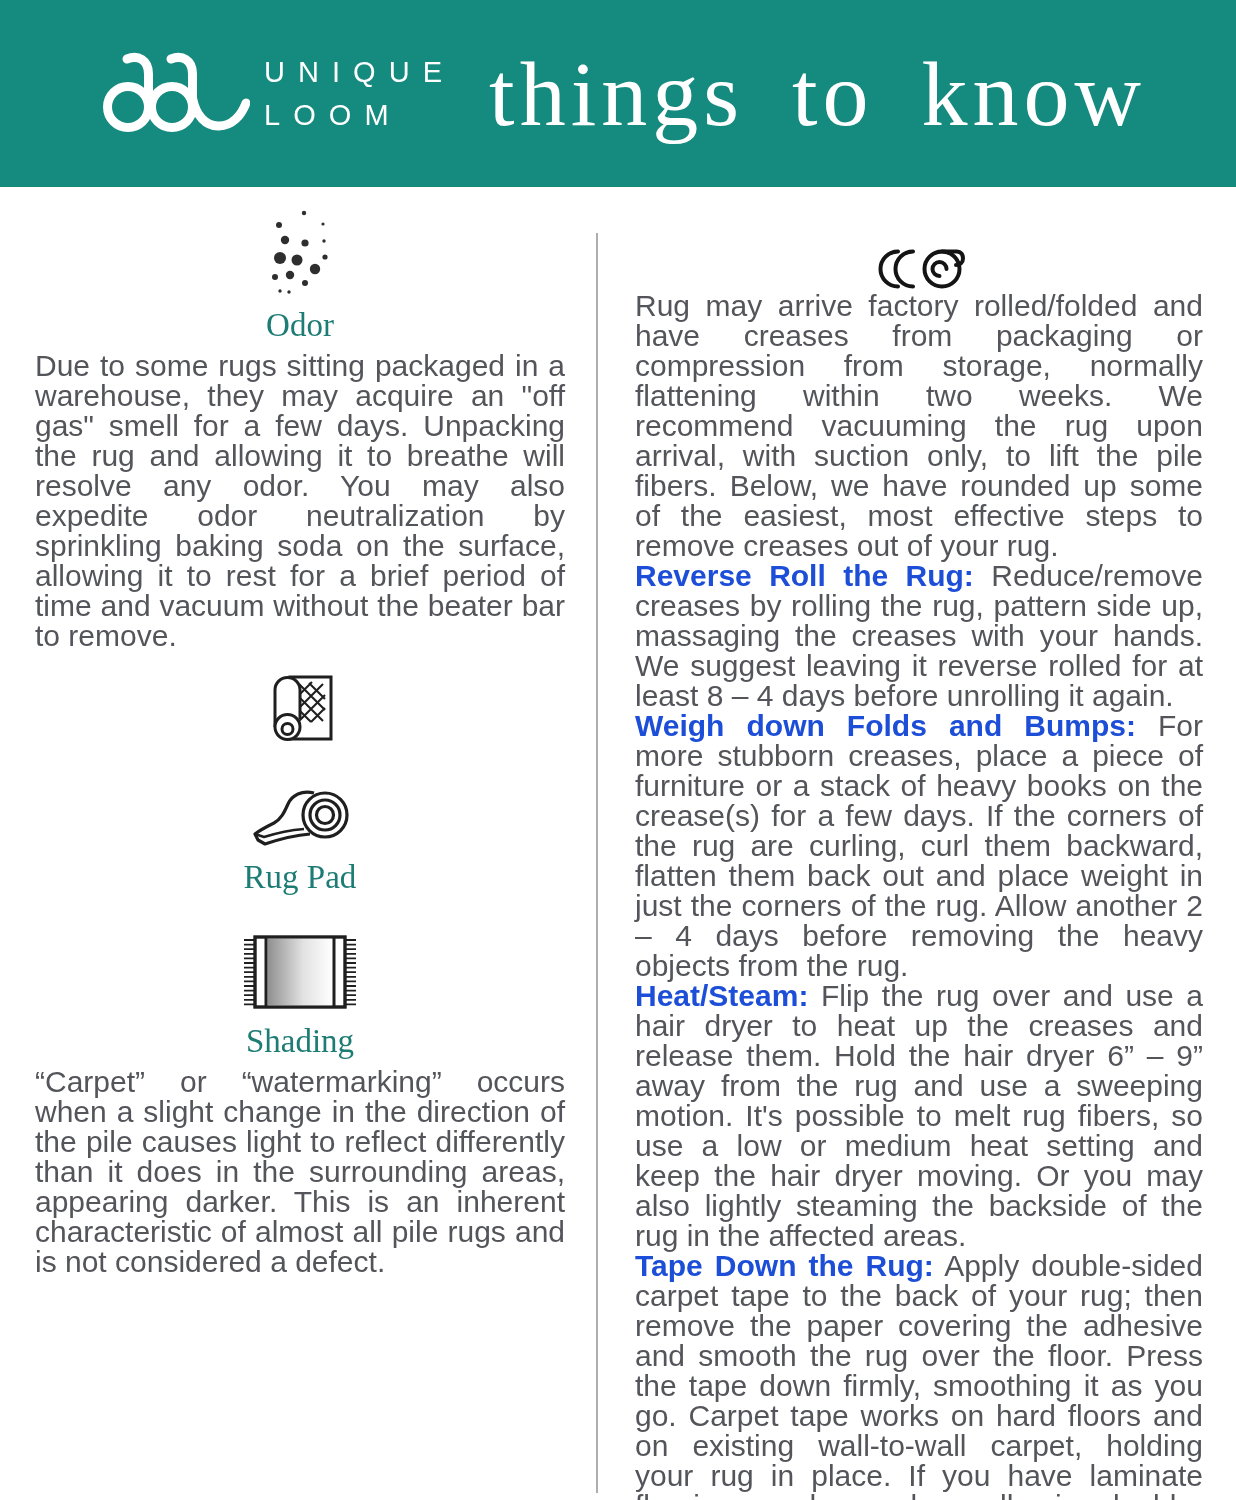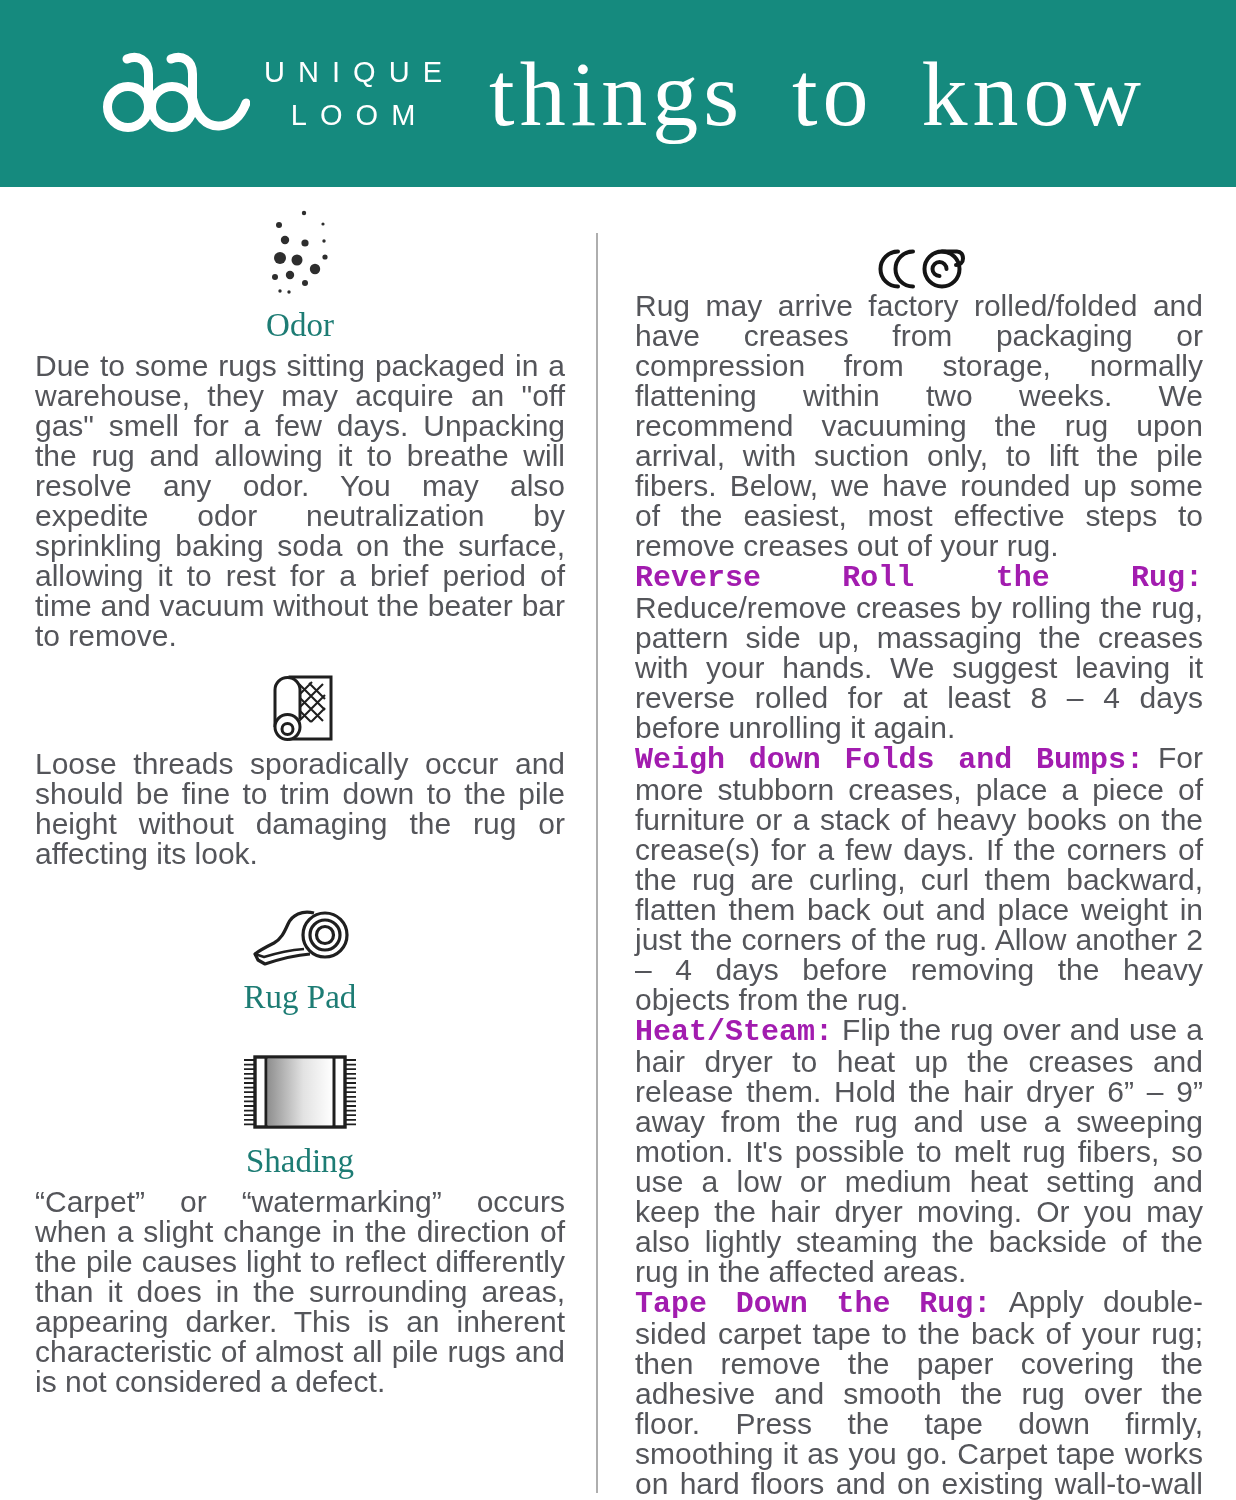--- a/index.html
+++ b/index.html
@@ -8,21 +8,21 @@
     background:#ffffff; font-family:"Liberation Sans", sans-serif;
   }
   
   .banner {
     position:absolute; top:0; left:0; width:1236px; height:187px;
     background:#158a7e; display:flex; align-items:center;
   }
   .logo-wrap { margin-left:100px; flex:0 0 auto; display:flex; align-items:center; }
   .brand {
     color:#ffffff; margin-left:14px; font-size:29px; line-height:1.45;
-    letter-spacing:0.45em; text-align:center; font-weight:normal;
+    letter-spacing:0.45em; font-weight:normal;
   }
   .banner-title {
     color:#ffffff; font-family:"Liberation Serif", serif; font-weight:normal;
     font-size:92px; margin-left:34px; letter-spacing:5px; word-spacing:20px;
     white-space:nowrap;
   }
   
   .content { position:absolute; top:187px; left:0; width:1236px; height:988px; }
   .divider { position:absolute; left:596px; top:46px; width:2px; height:1260px; background:#aeaeae; }
   .col { position:absolute; top:0; }
@@ -32,21 +32,21 @@
   h2.sec-title {
     font-family:"Liberation Serif", serif; font-weight:normal;
     color:#1d7c74; font-size:33px; text-align:center;
     margin:12px 0 6px 0; line-height:1.15;
   }
   p.body {
     color:#54555a; font-size:30px; line-height:30px; margin:0;
     text-align:justify; -webkit-text-size-adjust:none;
   }
   .tip { margin-top:30px; }
-  .tip-label { font-weight:bold; color:#a21caf;font-family:Liberation Mono, monospace; }
+  .tip-label { font-weight:bold; color:#1d4ed8; }
   
   .mt20 { margin-top:20px; } .mt16 { margin-top:16px; } .mt34 { margin-top:34px; }
   .mt36 { margin-top:36px; } .mt60 { margin-top:60px; } .mt6 { margin-top:6px; }
   svg { display:block; }
 </style>
 </head>
 <body>
 
 <div class="page">
 
@@ -97,21 +97,20 @@
       <div class="icon-row mt16">
         <svg width="70" height="82" viewBox="0 0 70 82" fill="none" stroke="#1f1f1f">
           <rect x="25" y="10" width="41" height="62" fill="#ffffff" stroke-width="3"></rect>
           <path stroke-width="2.1" d="M32,30 L47,15 M32,43 L58,17 M34,54 L60,28 M46,55 L60,41
                                       M34,17 L60,43 M32,28 L58,54 M44,16 L60,32 M32,41 L46,55"></path>
           <path d="M10,60 V23 A12.5,12.5 0 0 1 35,23 V52" fill="#ffffff" stroke-width="3"></path>
           <circle cx="22.5" cy="60" r="12.5" fill="#ffffff" stroke-width="3"></circle>
           <circle cx="22.5" cy="62" r="5.5" stroke-width="3"></circle>
         </svg>
       </div>
-      <p class="body">Loose threads sporadically occur and should be fine to trim down to the pile height without damaging the rug or affecting its look.</p>
 
       <div class="icon-row mt34">
         <svg width="100" height="64" viewBox="0 0 100 64" fill="none" stroke="#1f1f1f" stroke-linejoin="round">
           <path d="M64,10 C52,7 42,12 38,21 C34,30 31,36 24,40 C16,44 10,47 5,51 L8,57 L15,61 C33,55 47,52 60,51" fill="#ffffff" stroke-width="3.2"></path>
           <path d="M5,51 L14,54 C30,49 42,47 54,46" stroke-width="2.4"></path>
           <circle cx="75" cy="32" r="22" fill="#ffffff" stroke-width="3.2"></circle>
           <circle cx="75" cy="32" r="15" stroke-width="3.2"></circle>
           <circle cx="75" cy="32" r="8.5" stroke-width="3.2"></circle>
         </svg>
       </div>

